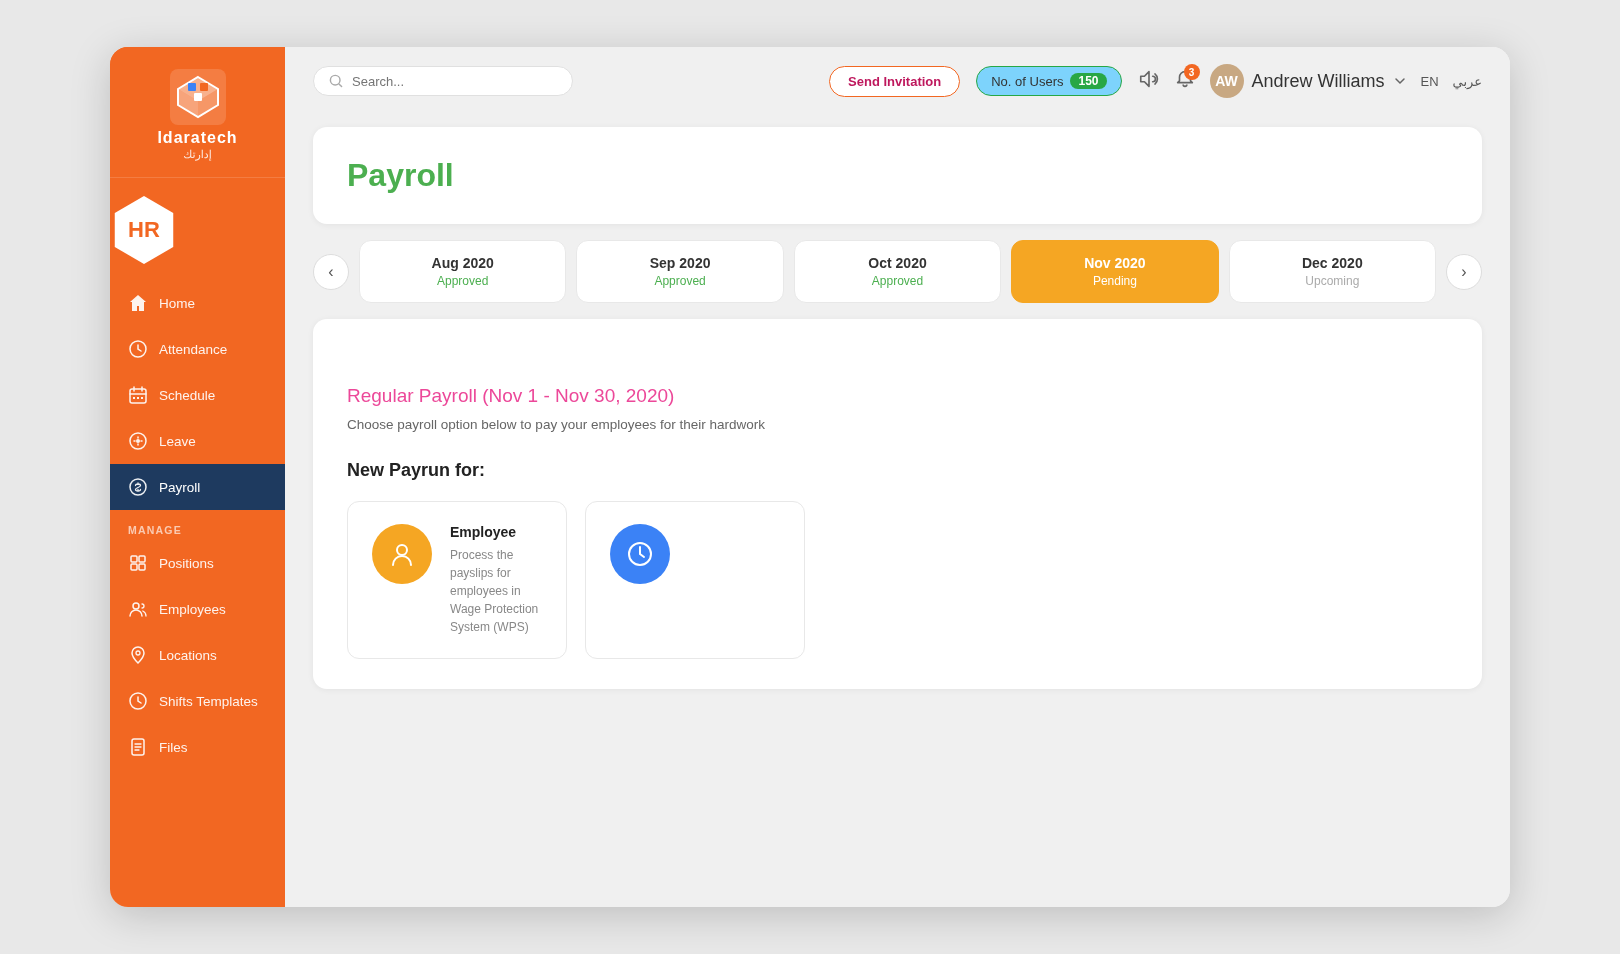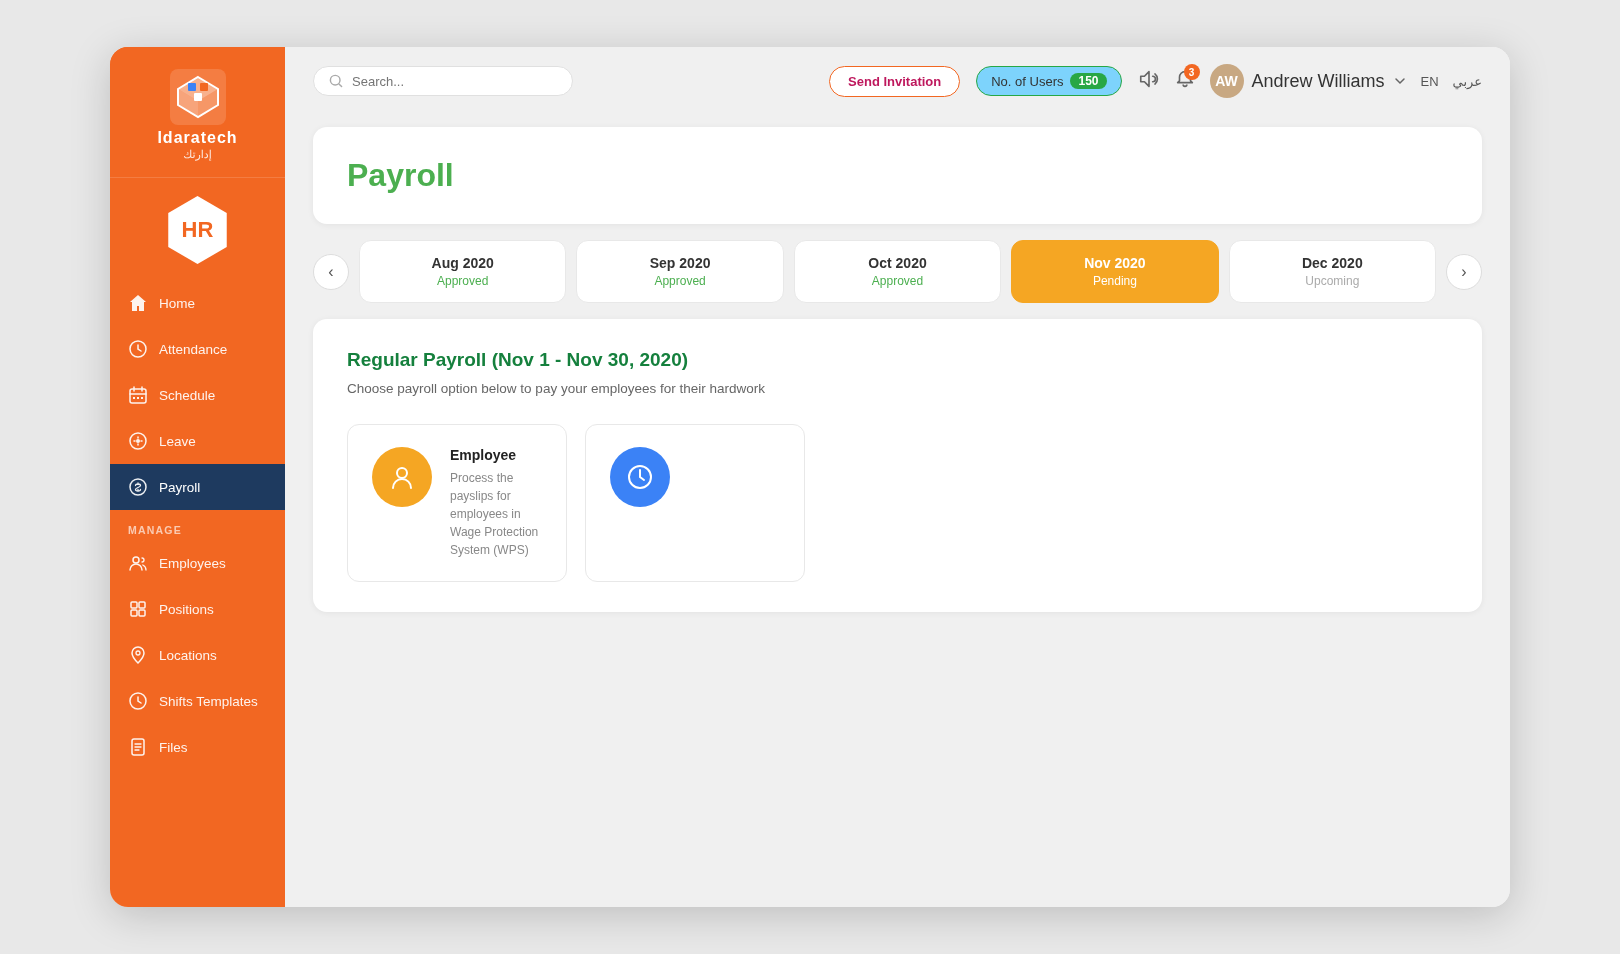--- a/index.html
+++ b/index.html
@@ -21,21 +21,20 @@
       overflow: hidden;
       box-shadow: 0 8px 40px rgba(0,0,0,0.18);
     }
 
     
     .sidebar {
       width: 175px;
       background: #f26722;
       display: flex;
       flex-direction: column;
-      align-items: center;
       padding-top: 0;
       flex-shrink: 0;
     }
     .sidebar-logo {
       width: 100%;
       background: #f26722;
       display: flex;
       flex-direction: column;
       align-items: center;
       padding: 22px 0 16px;
@@ -315,23 +314,24 @@
 
     
     .payroll-content-card {
       background: white;
       border-radius: 14px;
       padding: 30px 34px;
       box-shadow: 0 1px 6px rgba(0,0,0,0.06);
     }
     .payroll-period-title {
       font-size: 19px;
-      font-weight: 700;
-      color: #15803d;
+      font-weight: 400;
+      color: #ec4899;
       margin-bottom: 10px;
+      margin-top: 36px;
     }
     .payroll-subtitle {
       font-size: 13.5px;
       color: #666;
       margin-bottom: 28px;
     }
     .new-payrun-label {
       font-size: 18px;
       font-weight: 700;
       color: #222;
@@ -448,35 +448,35 @@
           <path d="M10 6v1.5M10 12.5V14M7.5 8.5c0-1 1-1.5 2.5-1.5s2.5.8 2.5 1.5c0 2-5 2-5 4 0 1 1 1.5 2.5 1.5s2.5-.5 2.5-1.5" stroke="white" stroke-width="1.3" stroke-linecap="round"></path>
         </svg>
         <span>Payroll</span>
       </div>
 
 
       <div class="sidebar-section-label">MANAGE</div>
 
       <div class="sidebar-item">
         <svg class="sidebar-item-icon" viewBox="0 0 20 20" fill="none">
-          <circle cx="8" cy="7" r="3" stroke="white" stroke-width="1.5"></circle>
-          <path d="M2 17c0-3.3 2.7-6 6-6s6 2.7 6 6" stroke="white" stroke-width="1.5" stroke-linecap="round"></path>
-          <path d="M14 5c1.1 0 2 .9 2 2s-.9 2-2 2M18 17c0-2.2-1.3-4.1-3.2-5" stroke="white" stroke-width="1.3" stroke-linecap="round"></path>
-        </svg>
-        <span>Employees</span>
-      </div>
-
-      <div class="sidebar-item">
-        <svg class="sidebar-item-icon" viewBox="0 0 20 20" fill="none">
           <rect x="3" y="3" width="6" height="6" rx="1" stroke="white" stroke-width="1.5"></rect>
           <rect x="11" y="3" width="6" height="6" rx="1" stroke="white" stroke-width="1.5"></rect>
           <rect x="3" y="11" width="6" height="6" rx="1" stroke="white" stroke-width="1.5"></rect>
           <rect x="11" y="11" width="6" height="6" rx="1" stroke="white" stroke-width="1.5"></rect>
         </svg>
         <span>Positions</span>
+      </div>
+
+      <div class="sidebar-item">
+        <svg class="sidebar-item-icon" viewBox="0 0 20 20" fill="none">
+          <circle cx="8" cy="7" r="3" stroke="white" stroke-width="1.5"></circle>
+          <path d="M2 17c0-3.3 2.7-6 6-6s6 2.7 6 6" stroke="white" stroke-width="1.5" stroke-linecap="round"></path>
+          <path d="M14 5c1.1 0 2 .9 2 2s-.9 2-2 2M18 17c0-2.2-1.3-4.1-3.2-5" stroke="white" stroke-width="1.3" stroke-linecap="round"></path>
+        </svg>
+        <span>Employees</span>
       </div>
 
       <div class="sidebar-item">
         <svg class="sidebar-item-icon" viewBox="0 0 20 20" fill="none">
           <path d="M10 2a6 6 0 0 1 6 6c0 4-6 10-6 10S4 12 4 8a6 6 0 0 1 6-6z" stroke="white" stroke-width="1.5"></path>
           <circle cx="10" cy="8" r="2" stroke="white" stroke-width="1.3"></circle>
         </svg>
         <span>Locations</span>
       </div>
 
@@ -585,20 +585,21 @@
           </div>
         </div>
 
         <button class="period-nav-btn">›</button>
       </div>
 
       <div class="payroll-content-card">
         <h2 class="payroll-period-title">Regular Payroll (Nov 1 - Nov 30, 2020)</h2>
         <p class="payroll-subtitle">Choose payroll option below to pay your employees for their hardwork</p>
 
+        <h3 class="new-payrun-label">New Payrun for:</h3>
 
         <div class="payrun-options">
 
           <div class="payrun-card">
             <div class="payrun-icon-circle payrun-icon-employee">
               <svg width="30" height="30" viewBox="0 0 30 30" fill="none">
                 <circle cx="15" cy="11" r="5" stroke="white" stroke-width="2"></circle>
                 <path d="M6 26c0-5 4-9 9-9s9 4 9 9" stroke="white" stroke-width="2" stroke-linecap="round"></path>
               </svg>
             </div>

